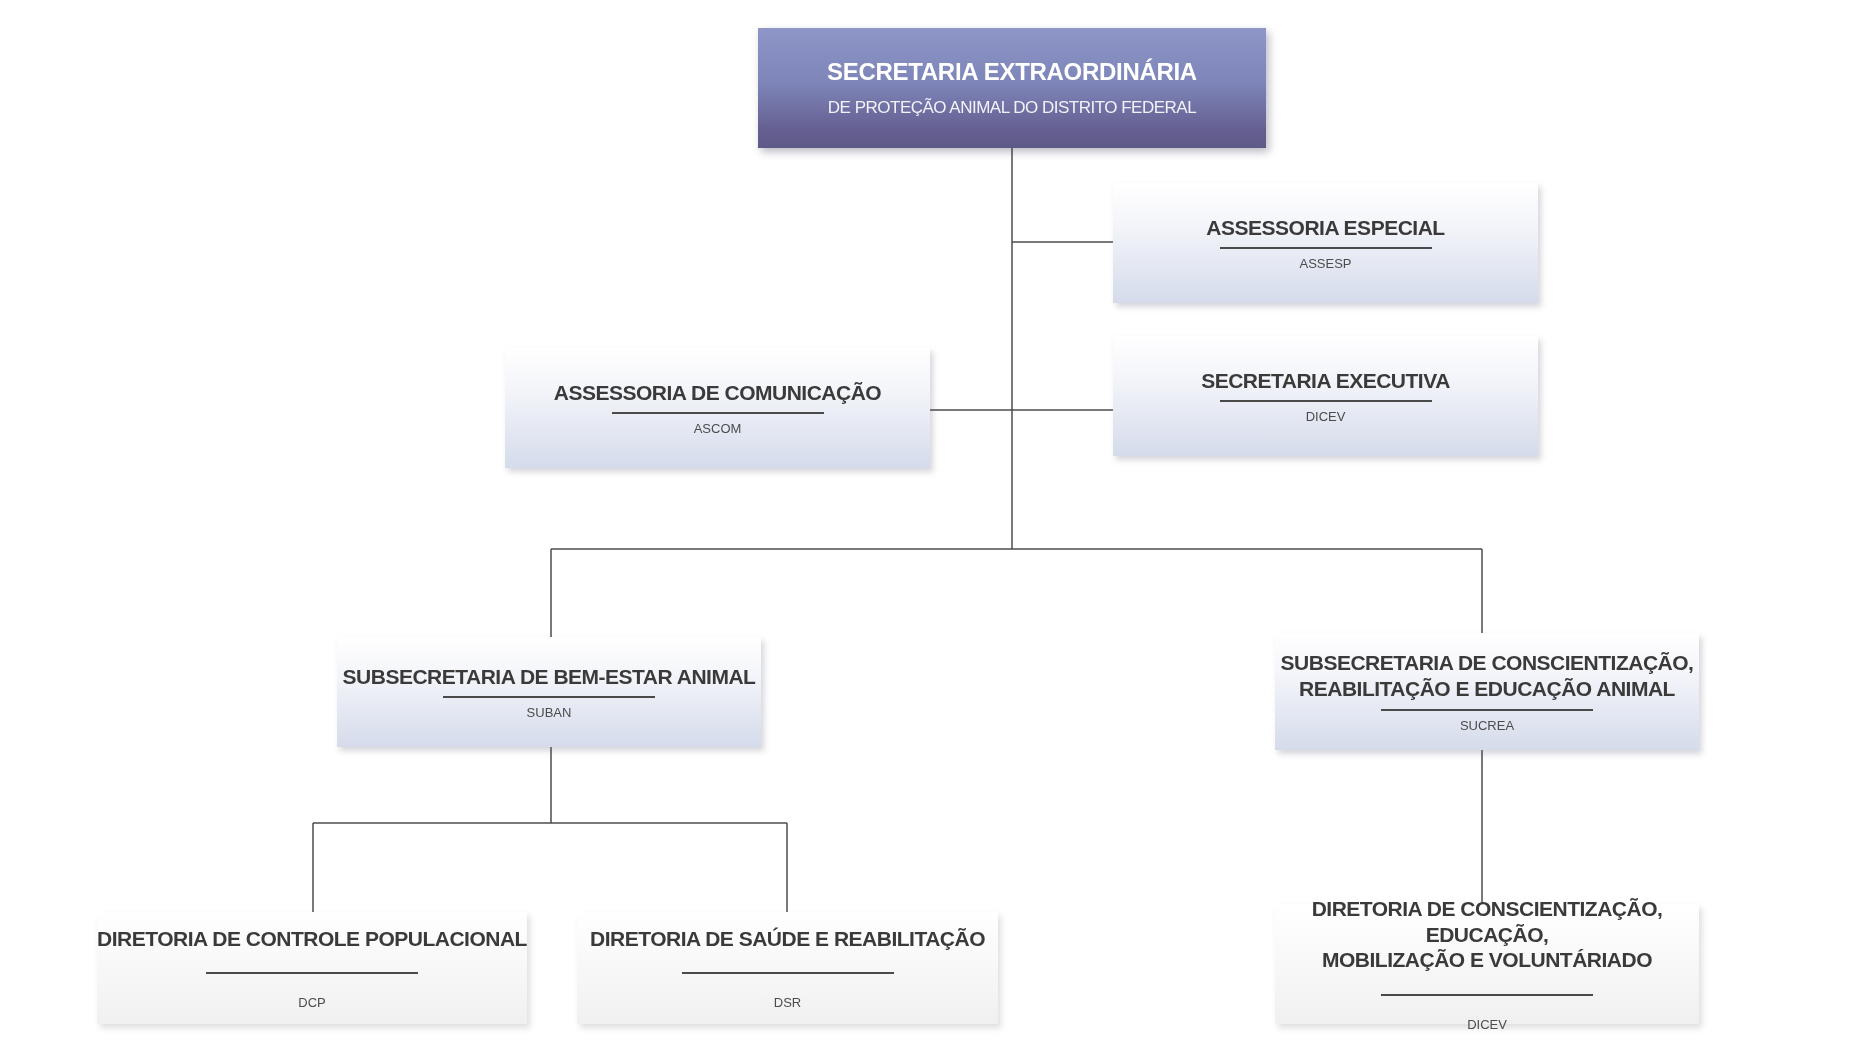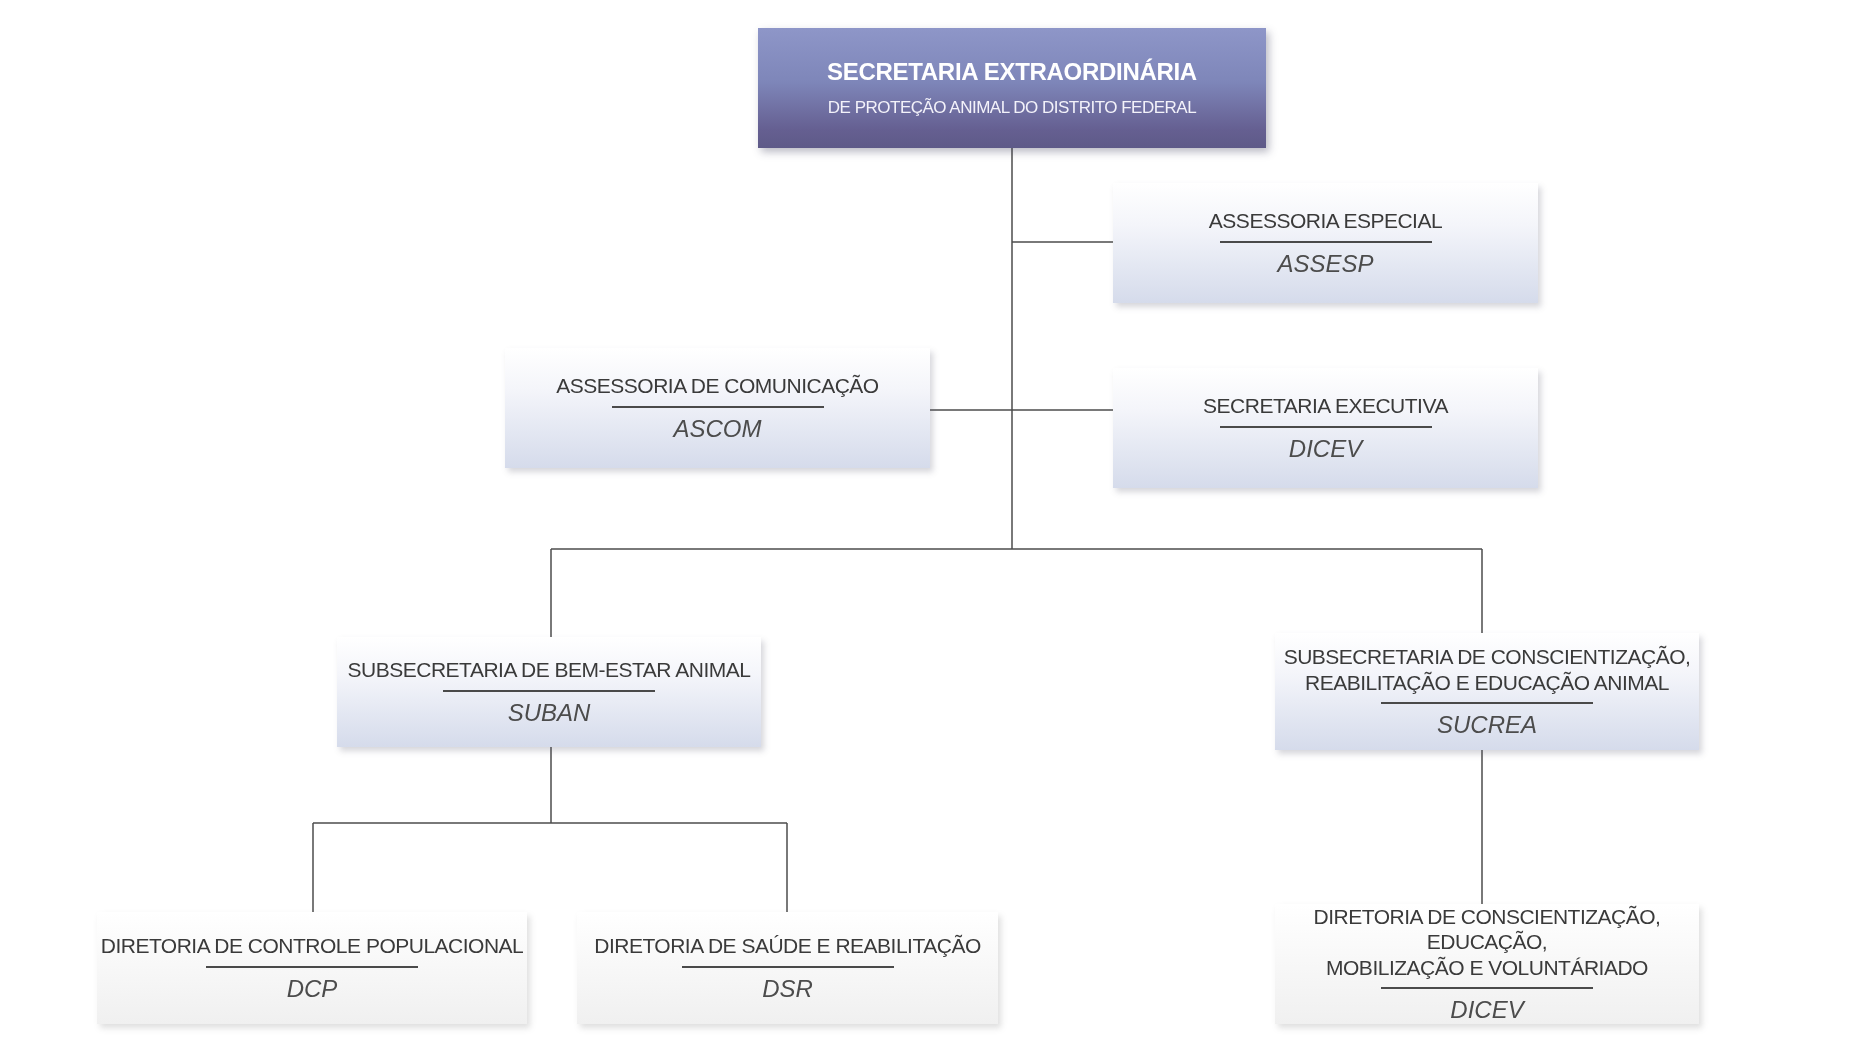--- a/index.html
+++ b/index.html
@@ -52,38 +52,38 @@
     white-space: nowrap;
   }
   .node.unit {
     background: linear-gradient(180deg, #ffffff 0%, #f4f5fa 35%, #e3e7f2 70%, #d5dbeb 100%);
     box-shadow: 3px 4px 6px rgba(90,90,110,0.25);
     gap: 7px;
   }
   .node.leaf {
     background: linear-gradient(180deg, #ffffff 0%, #f9f9f9 40%, #f0f0f0 100%);
     box-shadow: 3px 4px 6px rgba(110,110,110,0.22);
-    gap: 7px;
+    gap: 21px;
   }
   .unit-title {
     color: #3a3a3a;
     font-size: 21px;
     letter-spacing: -0.5px;
     line-height: 1.22;
     white-space: pre-line;
+    font-weight: bold;
   }
   .title-underline {
     width: 212px;
     height: 0;
     border-top: 2px solid #4a4a4a;
   }
   .unit-acronym {
     color: #4c4c4c;
-    font-size: 24px;
-    font-style: italic;
+    font-size: 13px;
     letter-spacing: 0px;
   }
 </style>
 </head>
 <body>
 
 <div class="canvas">
 
   <svg class="connectors" viewBox="0 0 1876 1050" xmlns="http://www.w3.org/2000/svg">
     <line x1="1012" y1="148" x2="1012" y2="549"></line>
@@ -109,21 +109,21 @@
     <div class="title-underline"></div>
     <div class="unit-acronym">ASSESP</div>
   </div>
 
   <div class="node unit" style="left:505px; top:348px; width:425px; height:120px;">
     <div class="unit-title">ASSESSORIA DE COMUNICAÇÃO</div>
     <div class="title-underline"></div>
     <div class="unit-acronym">ASCOM</div>
   </div>
 
-  <div class="node unit" style="left:1113px; top:368px; width:425px; height:120px;">
+  <div class="node unit" style="left:1113px; top:336px; width:425px; height:120px;">
     <div class="unit-title">SECRETARIA EXECUTIVA</div>
     <div class="title-underline"></div>
     <div class="unit-acronym">DICEV</div>
   </div>
 
   <div class="node unit" style="left:337px; top:637px; width:424px; height:110px;">
     <div class="unit-title">SUBSECRETARIA DE BEM-ESTAR ANIMAL</div>
     <div class="title-underline"></div>
     <div class="unit-acronym">SUBAN</div>
   </div>

